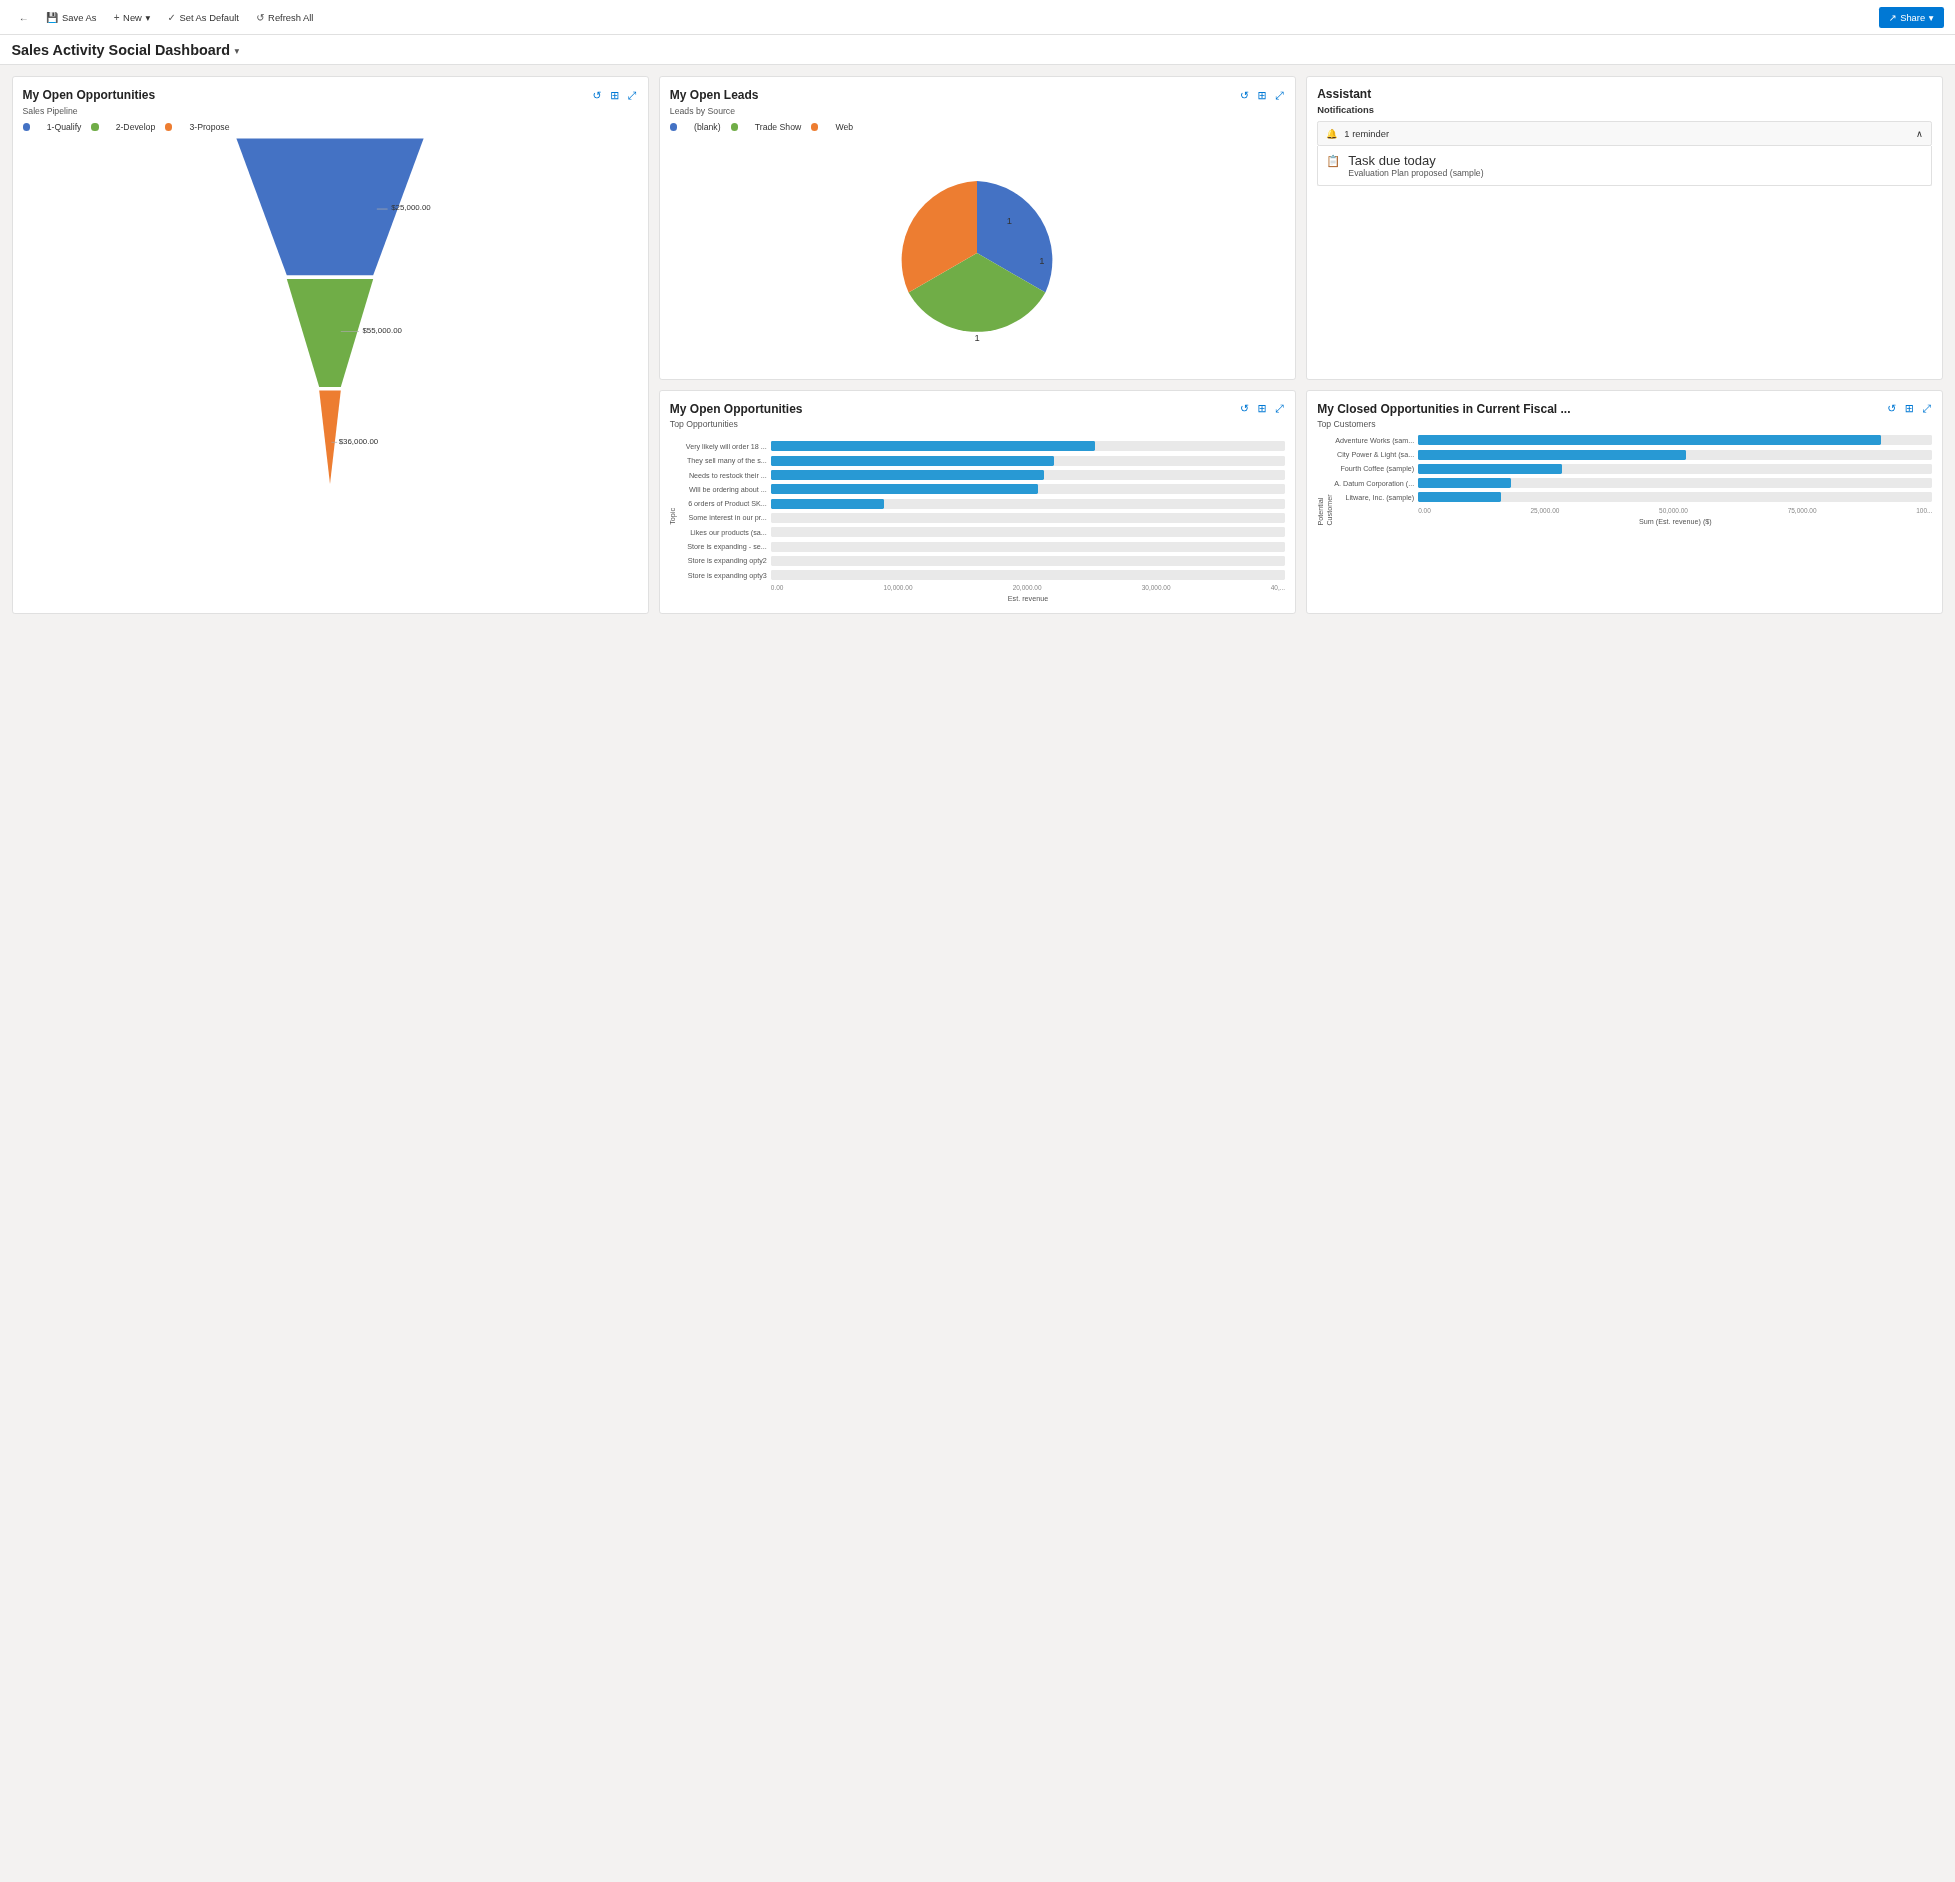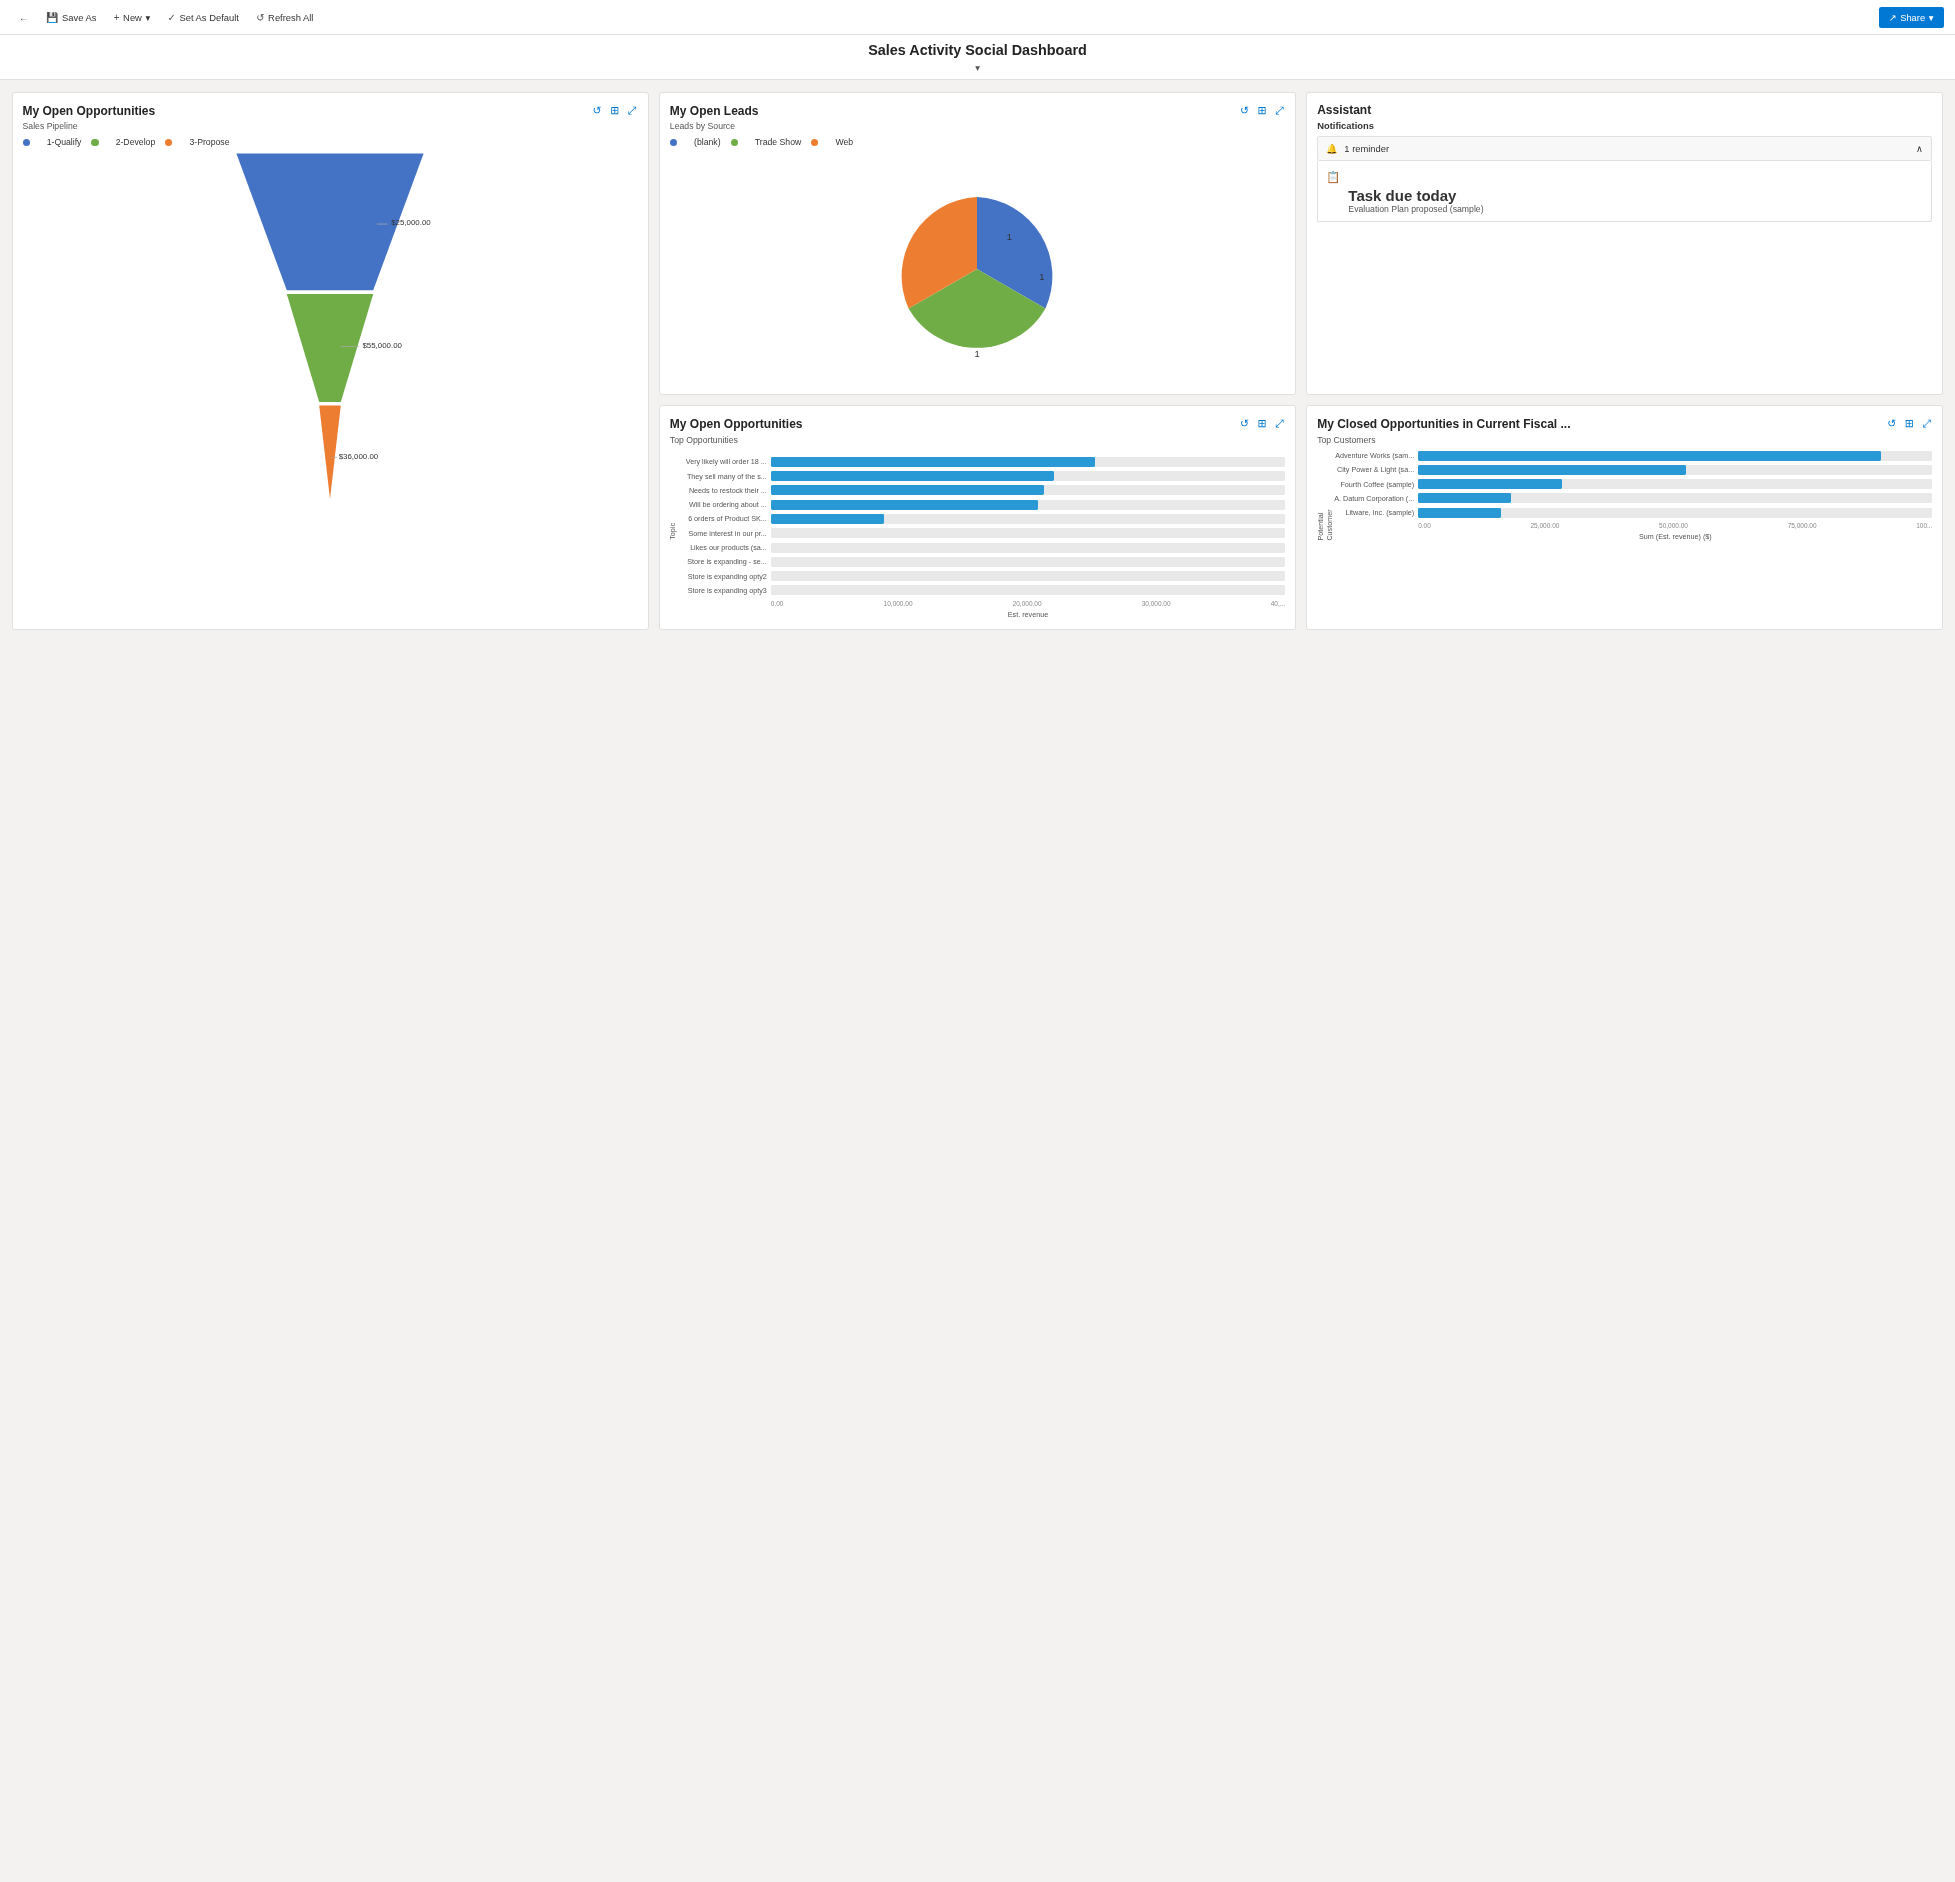--- a/index.html
+++ b/index.html
@@ -26,21 +26,21 @@
       background: #0078d4; color: #fff; border: none;
       padding: 5px 10px; border-radius: 2.2px; cursor: pointer;
       font-size: 9.4px; display: flex; align-items: center; gap: 3.6px;
     }
 
     
     .page-title-bar {
       background: #fff;
       padding: 7.2px 11.5px 5.8px;
       border-bottom: 0.7px solid #e0e0e0;
-      display: flex; align-items: center; gap: 4.3px; flex-direction: column;
+      display: flex; align-items: center; gap: 4.3px;
     }
     .page-title-text {
       font-size: 14.4px; font-weight: 600; color: #242424;
     }
     .chevron-down { font-size: 9.4px; color: #555; cursor: pointer; }
 
     
     .dashboard {
       padding: 11.5px;
       display: grid;
@@ -110,21 +110,21 @@
       padding: 5.8px 8.7px; cursor: pointer;
     }
     .notification-header-left { display: flex; align-items: center; gap: 5.8px; font-size: 9.4px; }
     .notification-body {
       border: 0.7px solid #e0e0e0; border-top: none;
       border-radius: 0 0 2.2px 2.2px; padding: 7.2px 8.7px;
       background: #fff;
     }
     .notif-row { display: flex; gap: 7.2px; align-items: flex-start; }
     .notif-icon { font-size: 11.5px; color: #666; margin-top: 1.4px; }
-    .notif-text-main { font-size: 15px; font-weight: 700; color: #333; margin-top: 19px; }
+    .notif-text-main { font-size: 13px; font-weight: 400; color: #333; }
     .notif-text-sub { font-size: 8.7px; color: #555; }
     .tall-card {  }
 
     
     ::-webkit-scrollbar { width: 4.3px; }
     ::-webkit-scrollbar-thumb { background: #ccc; border-radius: 2.2px; }
   </style>
 </head>
 <body>
 

